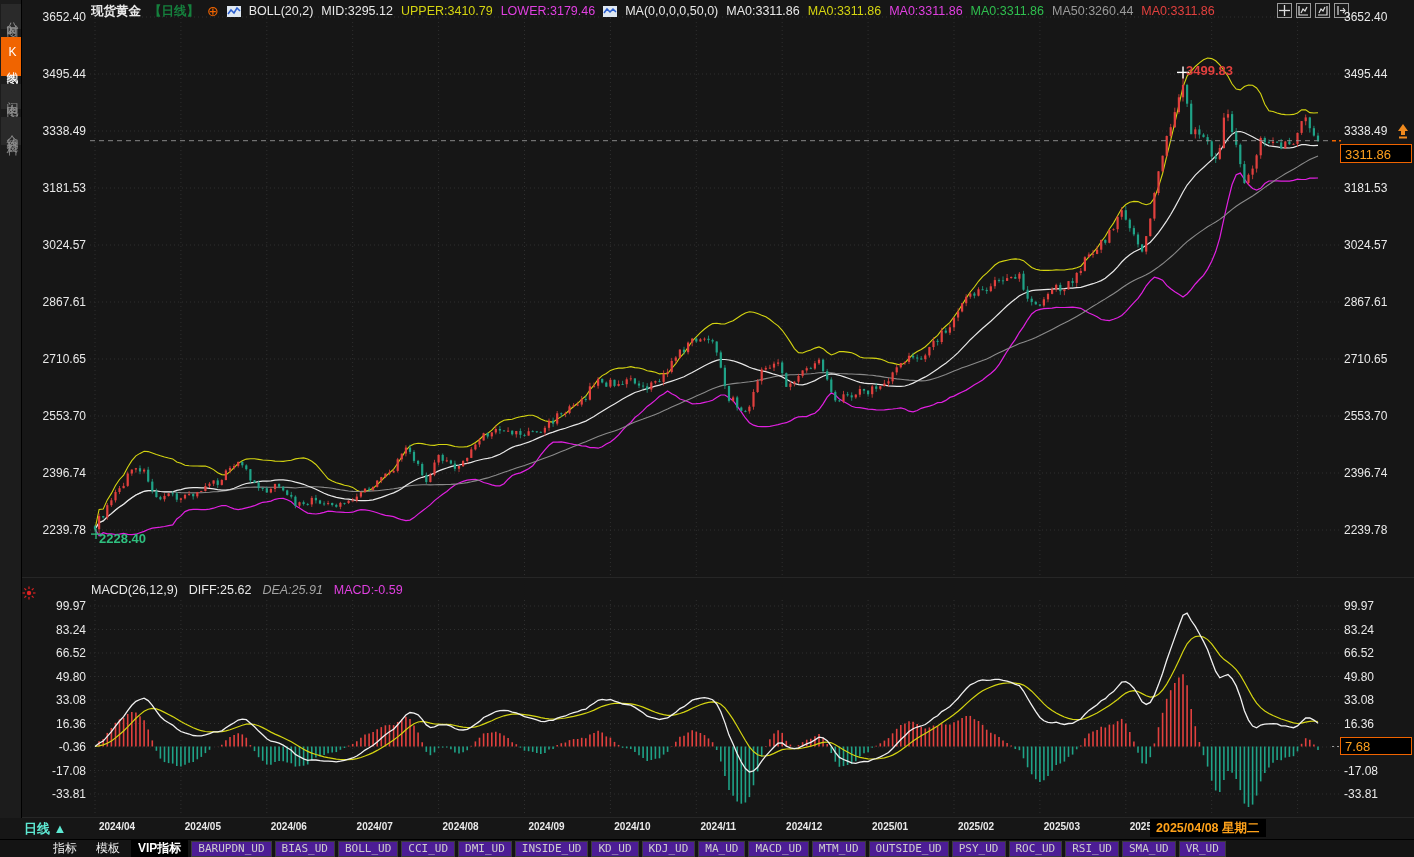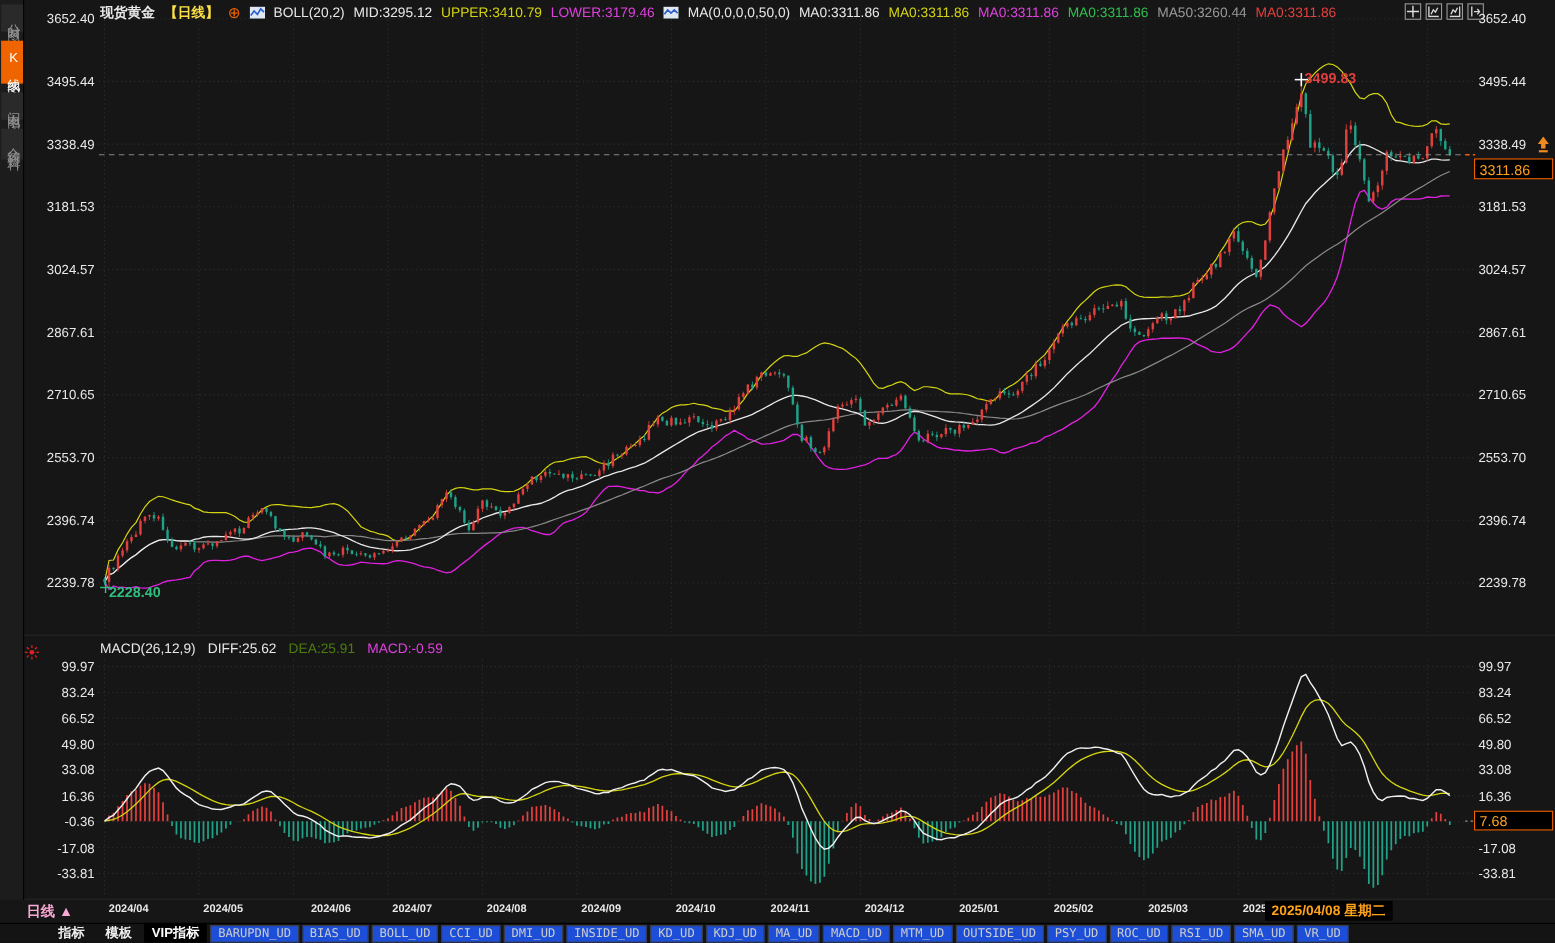--- a/index.html
+++ b/index.html
@@ -28,29 +28,29 @@
   
   .macd-header{position:absolute;left:91px;top:582px;height:16px;line-height:16px;display:flex;gap:11px;
                font-size:12.5px;color:#e8e8e8;white-space:nowrap;}
   .sun-icon{position:absolute;left:22px;top:586px;width:14px;height:14px;}
   
   .anno{position:absolute;font-size:13px;font-weight:700;}
   .price-box{position:absolute;left:1340px;width:72px;height:19px;line-height:19px;border:1.5px solid #f06400;
              background:#000;color:#ffa01e;font-size:13px;padding-left:4px;box-sizing:border-box;z-index:6;}
   .arrow-marker{position:absolute;left:1396px;top:124px;width:14px;height:16px;z-index:6;}
   
-  .period-label{position:absolute;left:24px;top:820px;font-size:13px;font-weight:700;color:#f9a8d4;cursor:pointer;}
+  .period-label{position:absolute;left:24px;top:820px;font-size:13px;font-weight:700;color:#5eead4;cursor:pointer;}
   .date-tooltip{position:absolute;left:1150px;top:819px;height:18px;line-height:18px;background:#000;
                 color:#ffa21a;font-weight:700;font-size:12.5px;padding:0 6px;z-index:7;white-space:nowrap;}
   
   .bbar{position:absolute;left:0;top:839px;width:1414px;height:18px;background:#141414;border-top:1px solid #000;
         display:flex;align-items:center;gap:3px;padding-left:45px;box-sizing:border-box;z-index:8;}
-  .btab{font-size:12px;color:#eee;padding:0 8px;font-weight:700;cursor:pointer;text-align:right;}
+  .btab{font-size:12px;color:#eee;padding:0 8px;font-weight:400;cursor:pointer;text-align:right;}
   .vip{background:#000000;color:#fff;font-size:12px;font-weight:700;padding:1px 7px;cursor:pointer;}
-  .ibtn{font-family:"DejaVu Sans Mono",monospace;font-size:11px;color:#ccc;background:#1d4ed8;
+  .ibtn{font-family:"DejaVu Sans Mono",monospace;font-size:11px;color:#ccc;background:#4c1d95;
         border:1px solid #3c3c3c;padding:0 6px;height:14px;line-height:13px;cursor:pointer;}
   .watermark{position:absolute;left:1278px;top:799px;font-size:42px;color:#cfcfcf;letter-spacing:1px;
              opacity:.92;z-index:5;font-family:"Liberation Sans",sans-serif;}
   .hline-sep{position:absolute;left:22px;width:1392px;height:1px;background:#262626;}
 </style>
 </head>
 <body>
 
 <div id="app">
 
@@ -1039,21 +1039,21 @@
 
   <div class="sidebar">
       <div class="side-item">分时图</div>
       <div class="side-item active">K线图</div>
       <div class="side-item">闪电图</div>
       <div class="side-item">合约资料</div>
     </div>
 
   <div class="header">
     <span class="hseg" style="font-weight:700;">现货黄金</span>
-    <span class="hseg" style="color:#fde047;font-weight:700;">【日线】</span>
+    <span class="hseg" style="color:#15803d;font-weight:700;">【日线】</span>
     <span class="hseg" style="color:#f06400;font-size:14px;">⊕</span>
     <svg class="mini-chart-icon" viewBox="0 0 14 11">
         <rect x="0" y="0" width="14" height="11" fill="#dfe8f2"></rect>
         <polyline points="1,8 4,4 7,7 10,2 13,5" fill="none" stroke="#2b5fd0" stroke-width="1.5"></polyline>
       </svg>
     <span class="hseg">BOLL(20,2)</span>
     <span class="hseg">MID:3295.12</span>
     <span class="hseg" style="color:#d4d411;">UPPER:3410.79</span>
     <span class="hseg" style="color:#e040e0;">LOWER:3179.46</span>
     <svg class="mini-chart-icon" viewBox="0 0 14 11">
@@ -1103,21 +1103,21 @@
             <polyline points="4,5.5 9,5.5"></polyline>
             <polyline points="7,3 9,5.5 7,8"></polyline>
           </g>
         </svg>
       </div>
     </div>
 
   <div class="macd-header">
     <span>MACD(26,12,9)</span>
     <span>DIFF:25.62</span>
-    <span style="color:#4d7c0f;">DEA:25.91</span>
+    <span style="color:#a3a3a3;font-style:italic;">DEA:25.91</span>
     <span style="color:#e040e0;">MACD:-0.59</span>
   </div>
   <svg class="sun-icon" viewBox="0 0 14 14">
     <circle cx="7" cy="7" r="2.2" fill="#d22"></circle>
     <g stroke="#d22" stroke-width="1.2">
       <line x1="7" y1="0.5" x2="7" y2="3"></line>
         <line x1="7" y1="11" x2="7" y2="13.5"></line>
       <line x1="0.5" y1="7" x2="3" y2="7"></line>
         <line x1="11" y1="7" x2="13.5" y2="7"></line>
       <line x1="2.4" y1="2.4" x2="4.2" y2="4.2"></line>
@@ -1199,21 +1199,21 @@
     <div class="ylab" style="top: 723.5px;">16.36</div>
     <div class="ylab yr" style="top: 723.5px;">16.36</div>
     <div class="ylab" style="top: 747px;">-0.36</div>
     <div class="ylab yr" style="top: 747px;">-0.36</div>
     <div class="ylab" style="top: 770.5px;">-17.08</div>
     <div class="ylab yr" style="top: 770.5px;">-17.08</div>
     <div class="ylab" style="top: 794px;">-33.81</div>
     <div class="ylab yr" style="top: 794px;">-33.81</div>
     <div class="xlab" style="left: 117px;">2024/04</div>
     <div class="xlab" style="left: 202.9px;">2024/05</div>
-    <div class="xlab" style="left: 288.8px; margin-left: 12px;">2024/06</div>
+    <div class="xlab" style="left: 288.8px;">2024/06</div>
     <div class="xlab" style="left: 374.7px;">2024/07</div>
     <div class="xlab" style="left: 460.6px;">2024/08</div>
     <div class="xlab" style="left: 546.5px;">2024/09</div>
     <div class="xlab" style="left: 632.4px;">2024/10</div>
     <div class="xlab" style="left: 718.3px;">2024/11</div>
     <div class="xlab" style="left: 804.2px;">2024/12</div>
     <div class="xlab" style="left: 890.1px;">2025/01</div>
     <div class="xlab" style="left: 976px;">2025/02</div>
     <div class="xlab" style="left: 1061.9px;">2025/03</div>
     <div class="xlab" style="left: 1147.8px;">2025/04</div>

